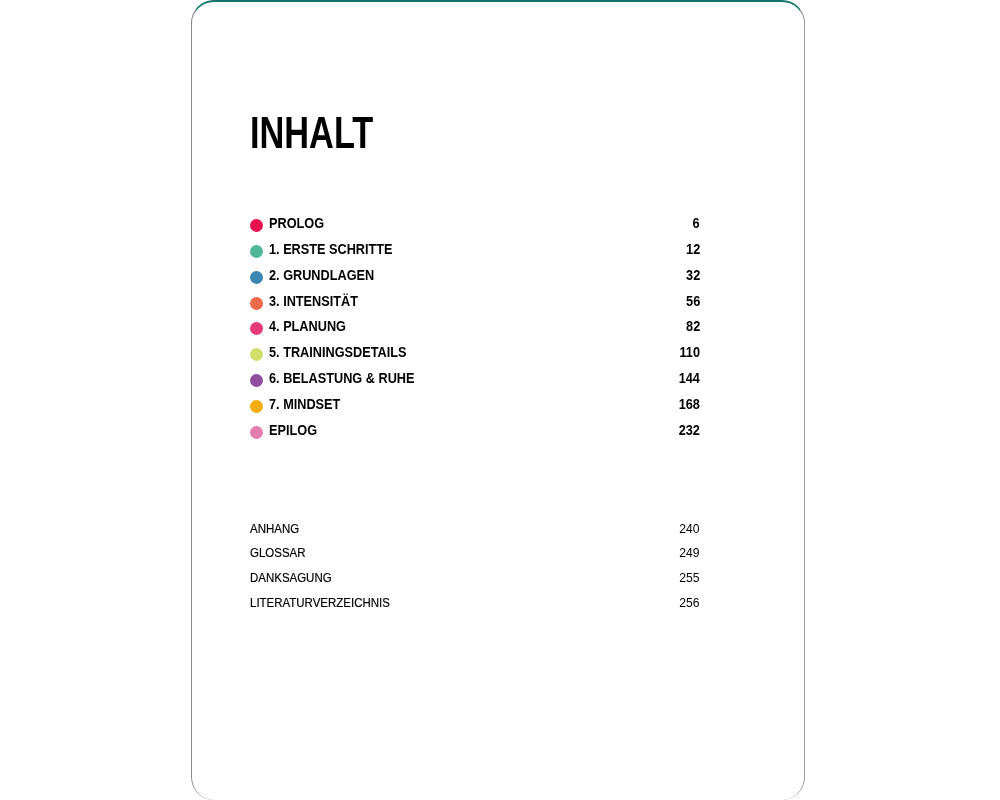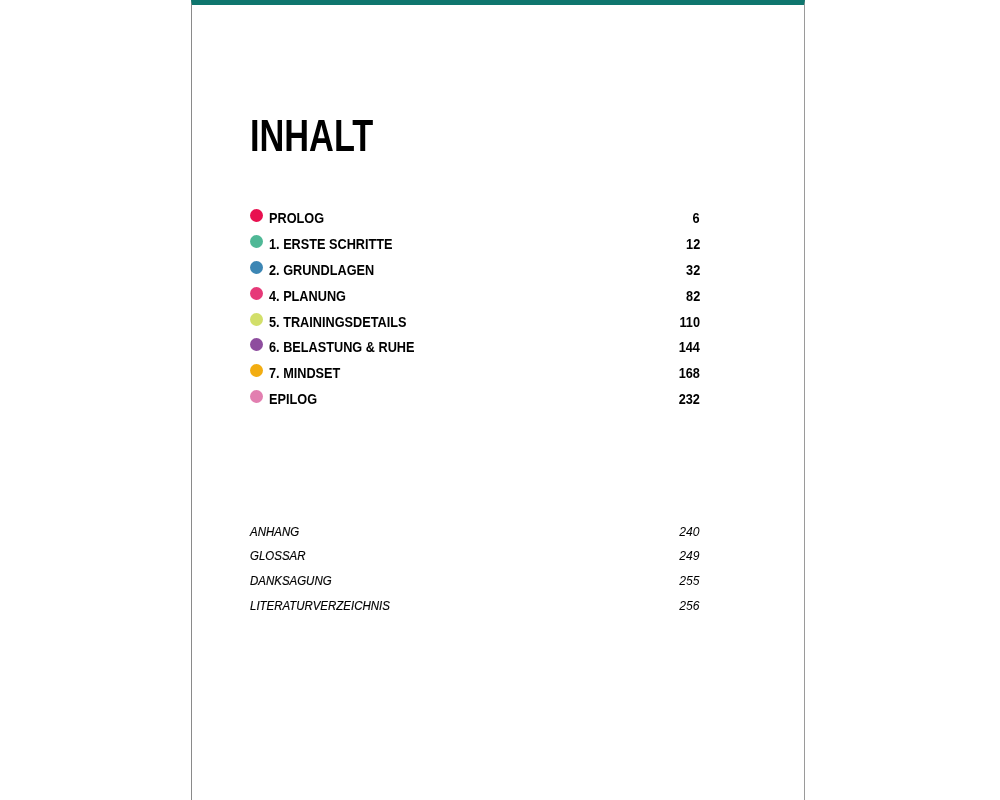--- a/index.html
+++ b/index.html
@@ -11,23 +11,24 @@
     overflow: hidden;
   }
   .page {
     position: absolute;
     left: 191px;
     top: 0;
     width: 614px;
     height: 800px;
     border-left: 1px solid #8a8a8a;
     border-right: 1px solid #9a9a9a;
-    border-top: 5px solid #0f766e;
+    border-top: 2px solid #0f766e;
     background: #ffffff;
     box-sizing: border-box;
+    border-radius: 23px;
   }
   .title {
     position: absolute;
     left: 58px;
     top: 106px;
     margin: 0;
     font-family: "Liberation Sans", sans-serif;
     font-weight: bold;
     font-size: 44px;
     line-height: 50px;
@@ -42,21 +43,21 @@
     top: 204px;
     width: 450px;
     margin: 0;
     padding: 0;
     list-style: none;
   }
   .chapter {
     position: relative;
     height: 25.9px;
     display: flex;
-    align-items: flex-start;
+    align-items: flex-end;
   }
   .dot {
     width: 13px;
     height: 13px;
     border-radius: 50%;
     flex: 0 0 13px;
     margin-right: 6px;
   }
   .ch-label {
     font-family: "Liberation Sans", sans-serif;
@@ -84,21 +85,20 @@
     width: 450px;
     margin: 0;
     padding: 0;
     list-style: none;
   }
   .app-item {
     position: relative;
     height: 24.6px;
     display: flex;
     align-items: center;
-    font-style: italic;
   }
   .app-label {
     font-family: "Liberation Sans", sans-serif;
     font-size: 13.5px;
     color: #000;
     white-space: nowrap;
     transform: scaleX(0.85);
     transform-origin: left center;
     -webkit-text-stroke: 0.2px #000;
   }
@@ -126,20 +126,25 @@
     </li>
     <li class="chapter">
       <span class="dot" style="background: rgb(79, 184, 150);"></span>
       <span class="ch-label">1. ERSTE SCHRITTE</span>
       <span class="ch-page">12</span>
     </li>
     <li class="chapter">
       <span class="dot" style="background: rgb(60, 134, 180);"></span>
       <span class="ch-label">2. GRUNDLAGEN</span>
       <span class="ch-page">32</span>
+    </li>
+    <li class="chapter">
+      <span class="dot" style="background: rgb(236, 106, 74);"></span>
+      <span class="ch-label">3. INTENSITÄT</span>
+      <span class="ch-page">56</span>
     </li>
     <li class="chapter">
       <span class="dot" style="background: rgb(230, 57, 120);"></span>
       <span class="ch-label">4. PLANUNG</span>
       <span class="ch-page">82</span>
     </li>
     <li class="chapter">
       <span class="dot" style="background: rgb(210, 223, 106);"></span>
       <span class="ch-label">5. TRAININGSDETAILS</span>
       <span class="ch-page">110</span>

